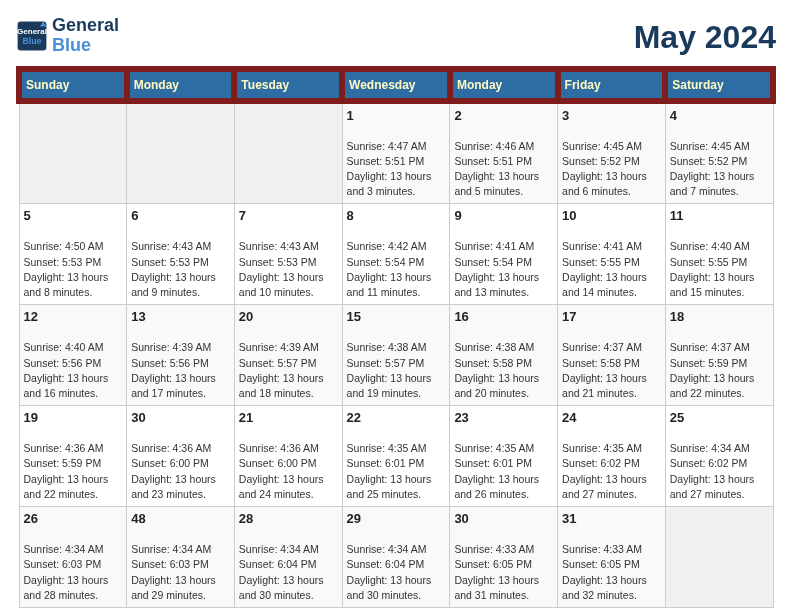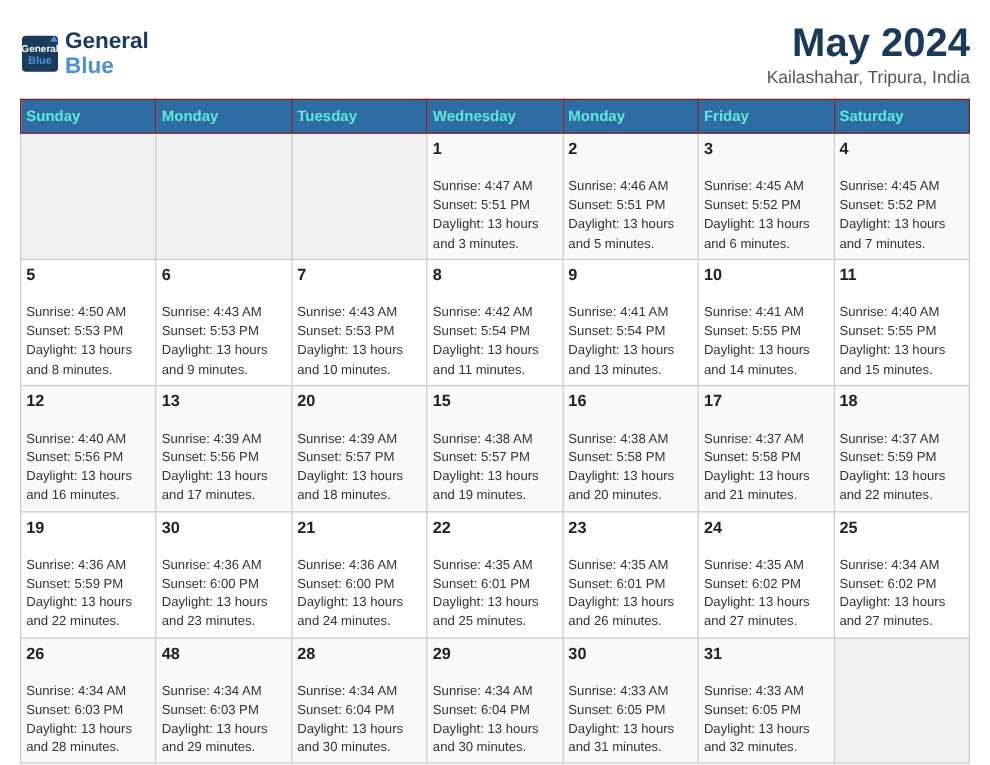--- a/index.html
+++ b/index.html
@@ -6,21 +6,21 @@
     body {
       font-family: Arial, sans-serif;
       background: #fff;
       width: 792px;
       min-height: 612px;
       padding: 16px;
     }
     .header {
       display: flex;
       justify-content: space-between;
-      align-items: center;
+      align-items: flex-end;
       margin-bottom: 10px;
     }
     .logo {
       display: flex;
       align-items: center;
       gap: 4px;
     }
     .logo-text {
       font-size: 18px;
       font-weight: bold;
@@ -46,25 +46,25 @@
       font-size: 14px;
       color: #555;
     }
     .calendar {
       width: 100%;
       border-collapse: collapse;
       font-size: 11px;
     }
     .calendar th {
       background-color: #2e6da4;
-      color: #5eead4;
+      color: #fef9c3;
       padding: 6px 4px;
       text-align: left;
       font-size: 12px;
-      border: 1px solid #7f1d1d;
+      border: 6px solid #7f1d1d;
     }
     .calendar td {
       border: 1px solid #ccc;
       vertical-align: top;
       padding: 4px;
       width: 108px;
       min-height: 80px;
       background: #fff;
     }
     .calendar tr:nth-child(odd) td {
@@ -100,21 +100,20 @@
       <text x="20" y="18" text-anchor="middle" fill="white" font-size="10" font-weight="bold" font-family="Arial">General</text>
       <text x="20" y="30" text-anchor="middle" fill="#4a90d9" font-size="11" font-weight="bold" font-family="Arial">Blue</text>
       <polygon points="30,8 38,8 34,2" fill="#4a90d9"></polygon>
     </svg>
     <div>
       <div class="logo-text">General<br><span>Blue</span></div>
     </div>
   </div>
   <div class="title-block">
     <div class="month-year">May 2024</div>
-    <div class="location">Kailashahar, Tripura, India</div>
   </div>
 </div>
 
 <table class="calendar">
   <thead>
     <tr id="dow-row">
         <th>Sunday</th>
         <th>Monday</th>
         <th>Tuesday</th>
         <th>Wednesday</th>

